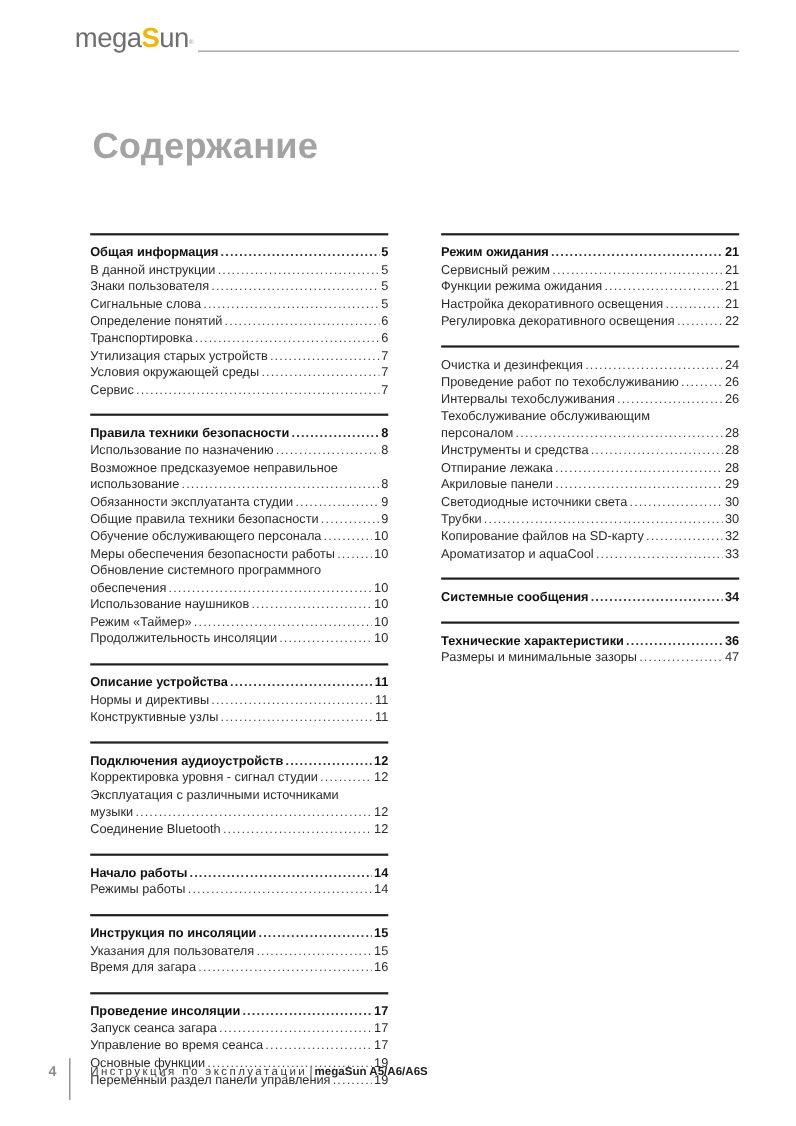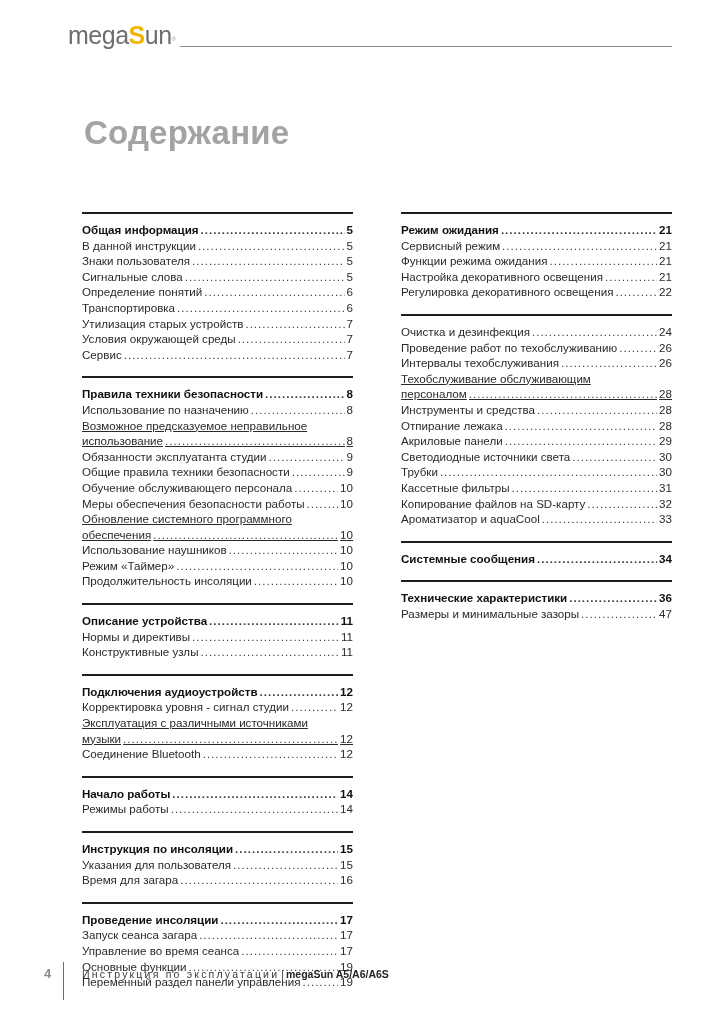--- a/index.html
+++ b/index.html
@@ -32,21 +32,21 @@
     .entry.head { font-weight: bold; color: #111; }
     .entry .t { white-space: nowrap; }
     .entry .dots {
       flex: 1; overflow: hidden; white-space: nowrap; margin: 0 2px;
       letter-spacing: 1px; color: #3a3a3a;
     }
     .entry .dots::before {
       content: "........................................................................................................................................................";
     }
     .entry .pg { white-space: nowrap; }
-    .entry.wrap { flex-wrap: wrap; text-decoration: underline; }
+    .entry.wrap { flex-wrap: wrap; }
     .entry.wrap .t1 { width: 100%; white-space: nowrap; }
     .footer-num {
       position: absolute; left: 44px; top: 966px; font-size: 13px; font-weight: bold; color: #8c8c8c;
     }
     .footer-bar {
       position: absolute; left: 63px; top: 962px; width: 1px; height: 38px; background: #6e6e6e;
     }
     .footer-text {
       position: absolute; left: 70px; top: 968px; font-size: 10.5px; color: #3a3a3a;
     }
@@ -337,25 +337,20 @@
         <span class="t">Светодиодные источники света</span>
         <span class="dots"></span>
         <span class="pg">30</span>
       </div>
       <div class="entry">
         <span class="t">Трубки</span>
         <span class="dots"></span>
         <span class="pg">30</span>
       </div>
       <div class="entry">
-        <span class="t">Кассетные фильтры</span>
-        <span class="dots"></span>
-        <span class="pg">31</span>
-      </div>
-      <div class="entry">
         <span class="t">Копирование файлов на SD-карту</span>
         <span class="dots"></span>
         <span class="pg">32</span>
       </div>
       <div class="entry">
         <span class="t">Ароматизатор и aquaCool</span>
         <span class="dots"></span>
         <span class="pg">33</span>
       </div>
     </div>

